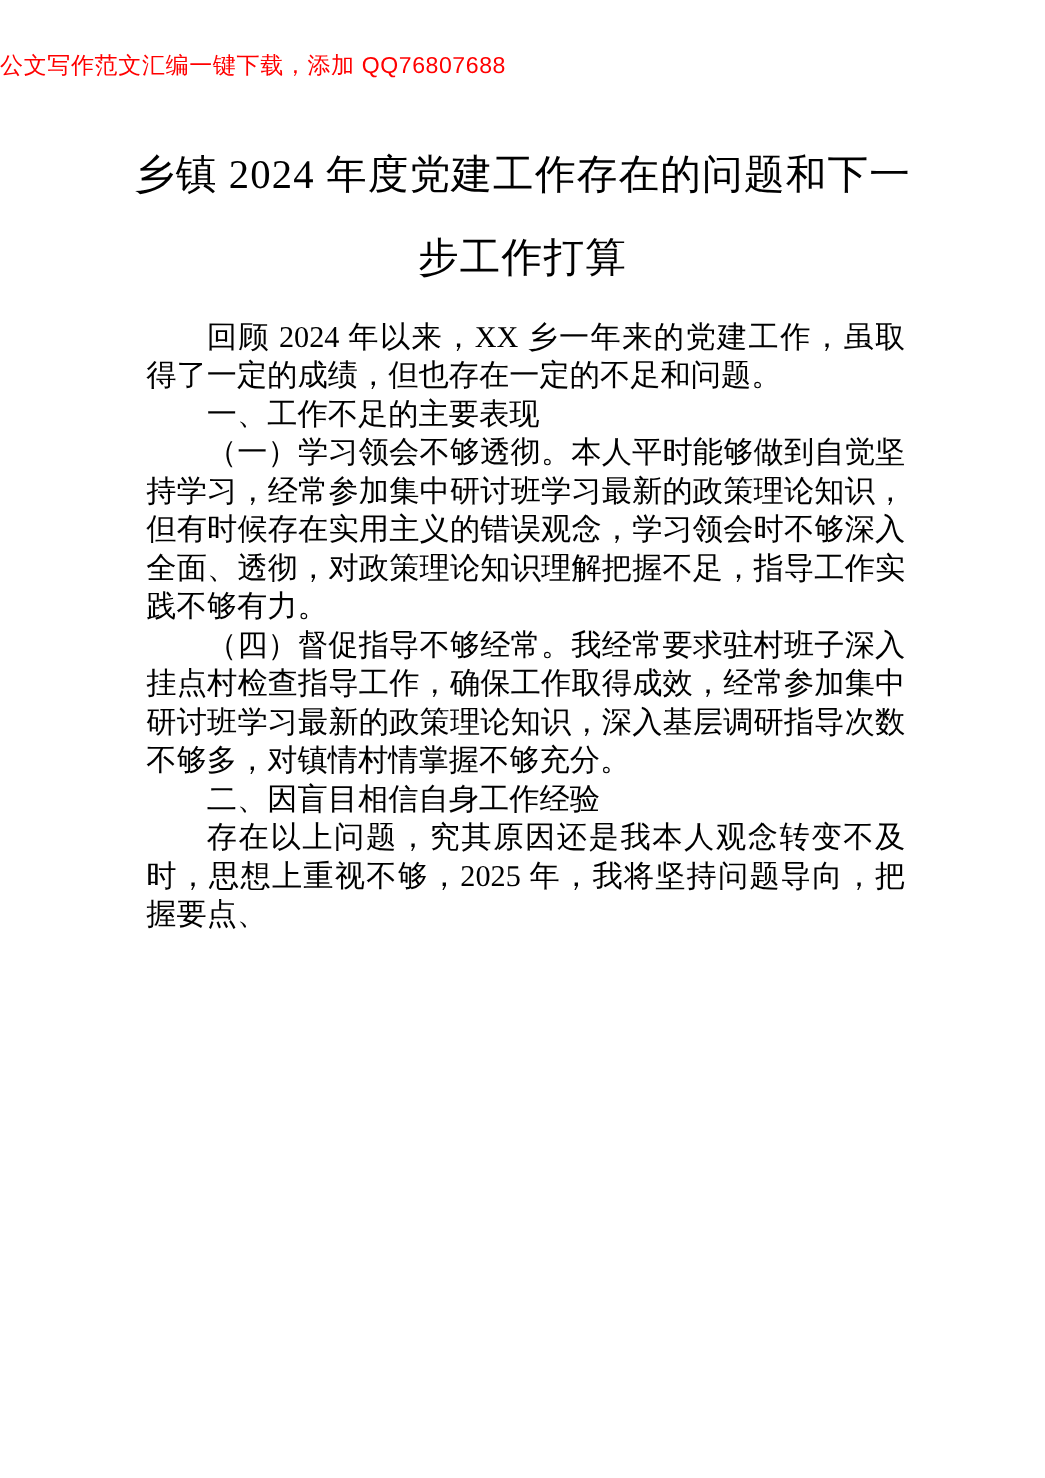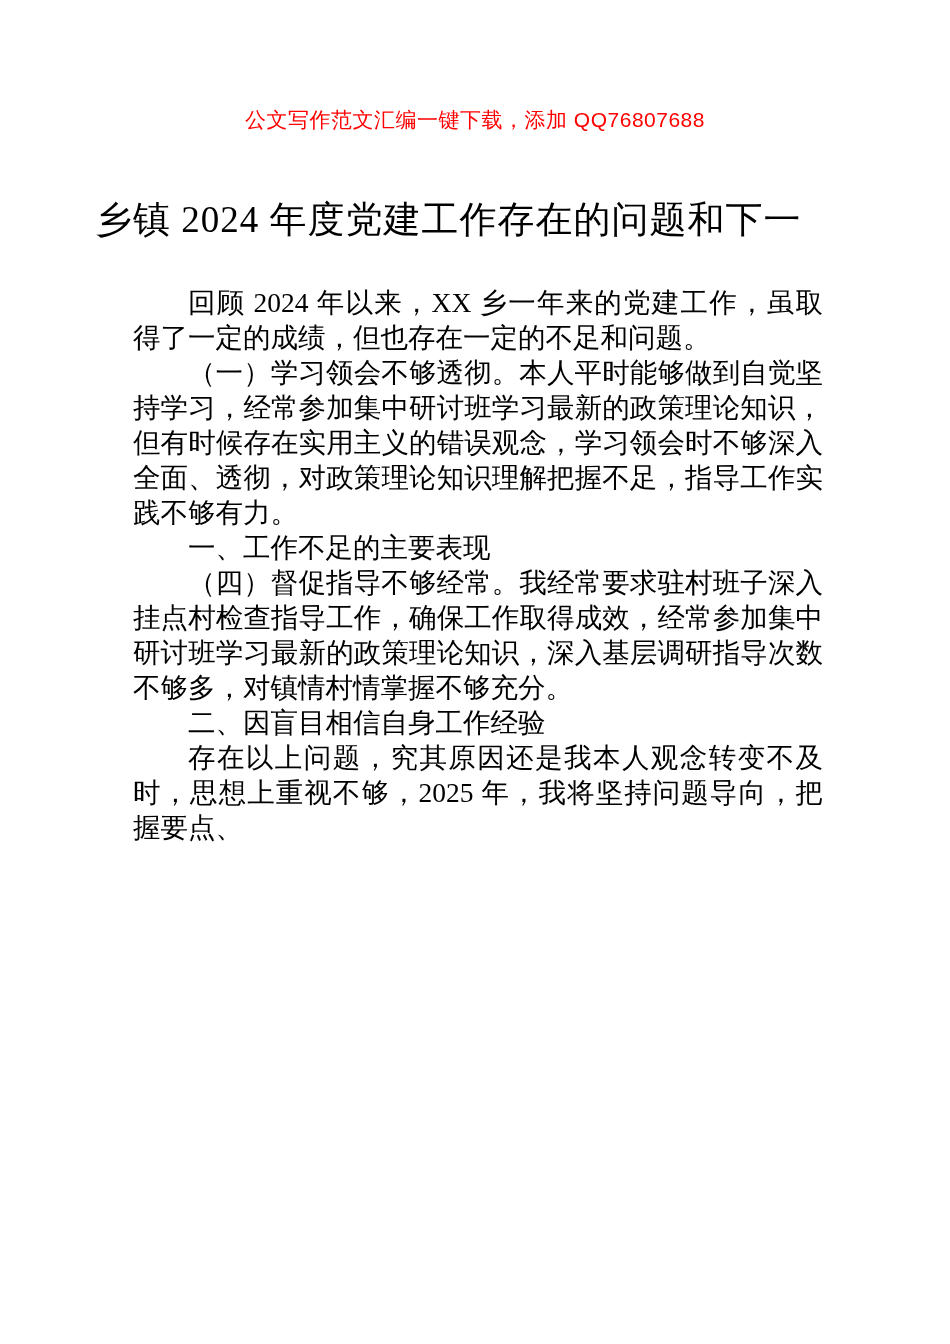--- a/index.html
+++ b/index.html
@@ -14,63 +14,63 @@
     font-family: "Liberation Serif", serif;
     color: #000000;
   }
   .page {
     position: relative;
     width: 950px;
     height: 1344px;
     background: #ffffff;
   }
   .promo-banner {
-    padding-top: 108px;
-    text-align: center;
+    padding-top: 48px;
     font-family: "Liberation Sans", sans-serif;
     font-size: 21px;
     line-height: 24px;
     color: #ff0000;
     letter-spacing: 0.5px;
   }
   .doc-title {
     margin: 50px auto 0 auto;
     width: 760px;
+    text-align: center;
     font-size: 37px;
     line-height: 75px;
     font-weight: 400;
     color: #000000;
     letter-spacing: 1px;
   }
   .doc-body {
     width: 690px;
-    margin: 28px 127px 0 133px;
+    margin: 16px 127px 0 133px;
   }
   .doc-body p {
     margin: 0;
     padding: 0;
     text-indent: 2em;
     text-align: justify;
     font-size: 27.5px;
     line-height: 35px;
     font-weight: 400;
     color: #000000;
   }
 </style>
 </head>
 <body>
 
 <div class="page">
 
   <div class="promo-banner">公文写作范文汇编一键下载，添加 QQ76807688</div>
 
-  <h1 class="doc-title"><span>乡镇 2024 年度党建工作存在的问题和下一</span><br></h1>
+  <h1 class="doc-title"><span>乡镇 2024 年度党建工作存在的问题和下一</span><br><span>步工作打算</span></h1>
 
   <div class="doc-body">
     <p>回顾 2024 年以来，XX 乡一年来的党建工作，虽取得了一定的成绩，但也存在一定的不足和问题。</p>
+    <p>一、工作不足的主要表现</p>
     <p>（一）学习领会不够透彻。本人平时能够做到自觉坚持学习，经常参加集中研讨班学习最新的政策理论知识，但有时候存在实用主义的错误观念，学习领会时不够深入全面、透彻，对政策理论知识理解把握不足，指导工作实践不够有力。</p>
-    <p>一、工作不足的主要表现</p>
     <p>（四）督促指导不够经常。我经常要求驻村班子深入挂点村检查指导工作，确保工作取得成效，经常参加集中研讨班学习最新的政策理论知识，深入基层调研指导次数不够多，对镇情村情掌握不够充分。</p>
     <p>二、因盲目相信自身工作经验</p>
     <p>存在以上问题，究其原因还是我本人观念转变不及时，思想上重视不够，2025 年，我将坚持问题导向，把握要点、</p>
   </div>
 
 </div>
 
 </body></html>

